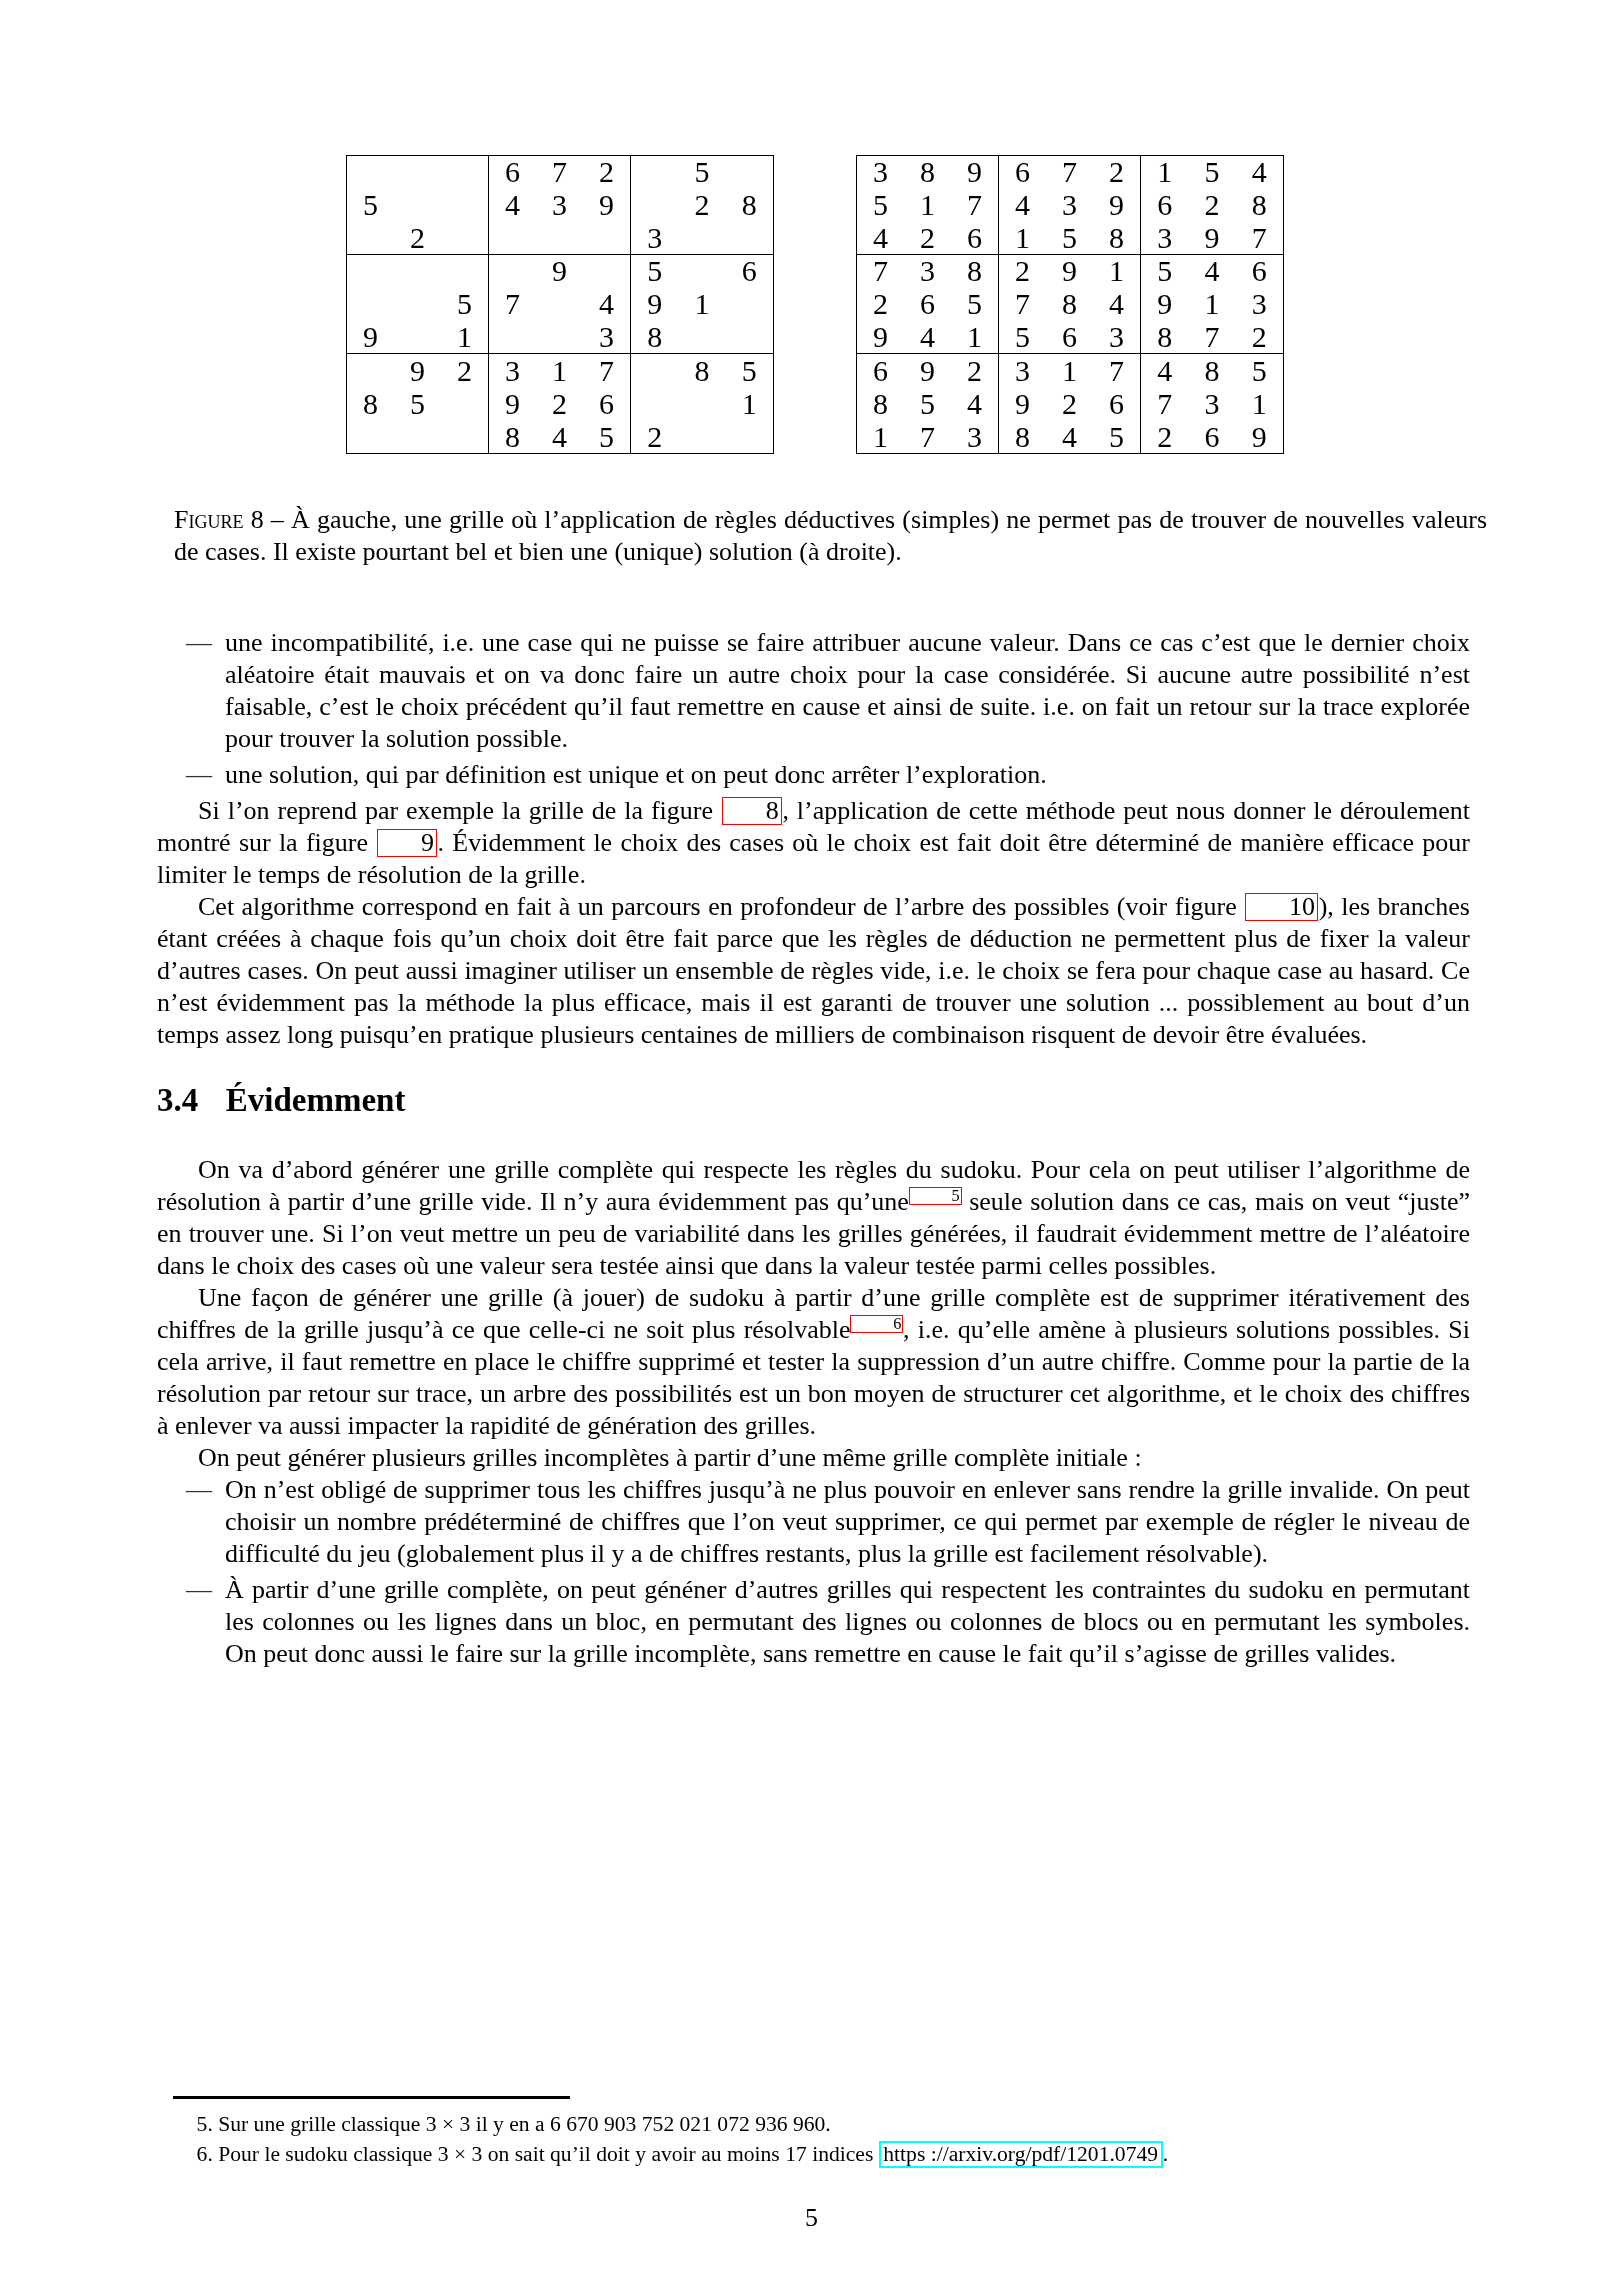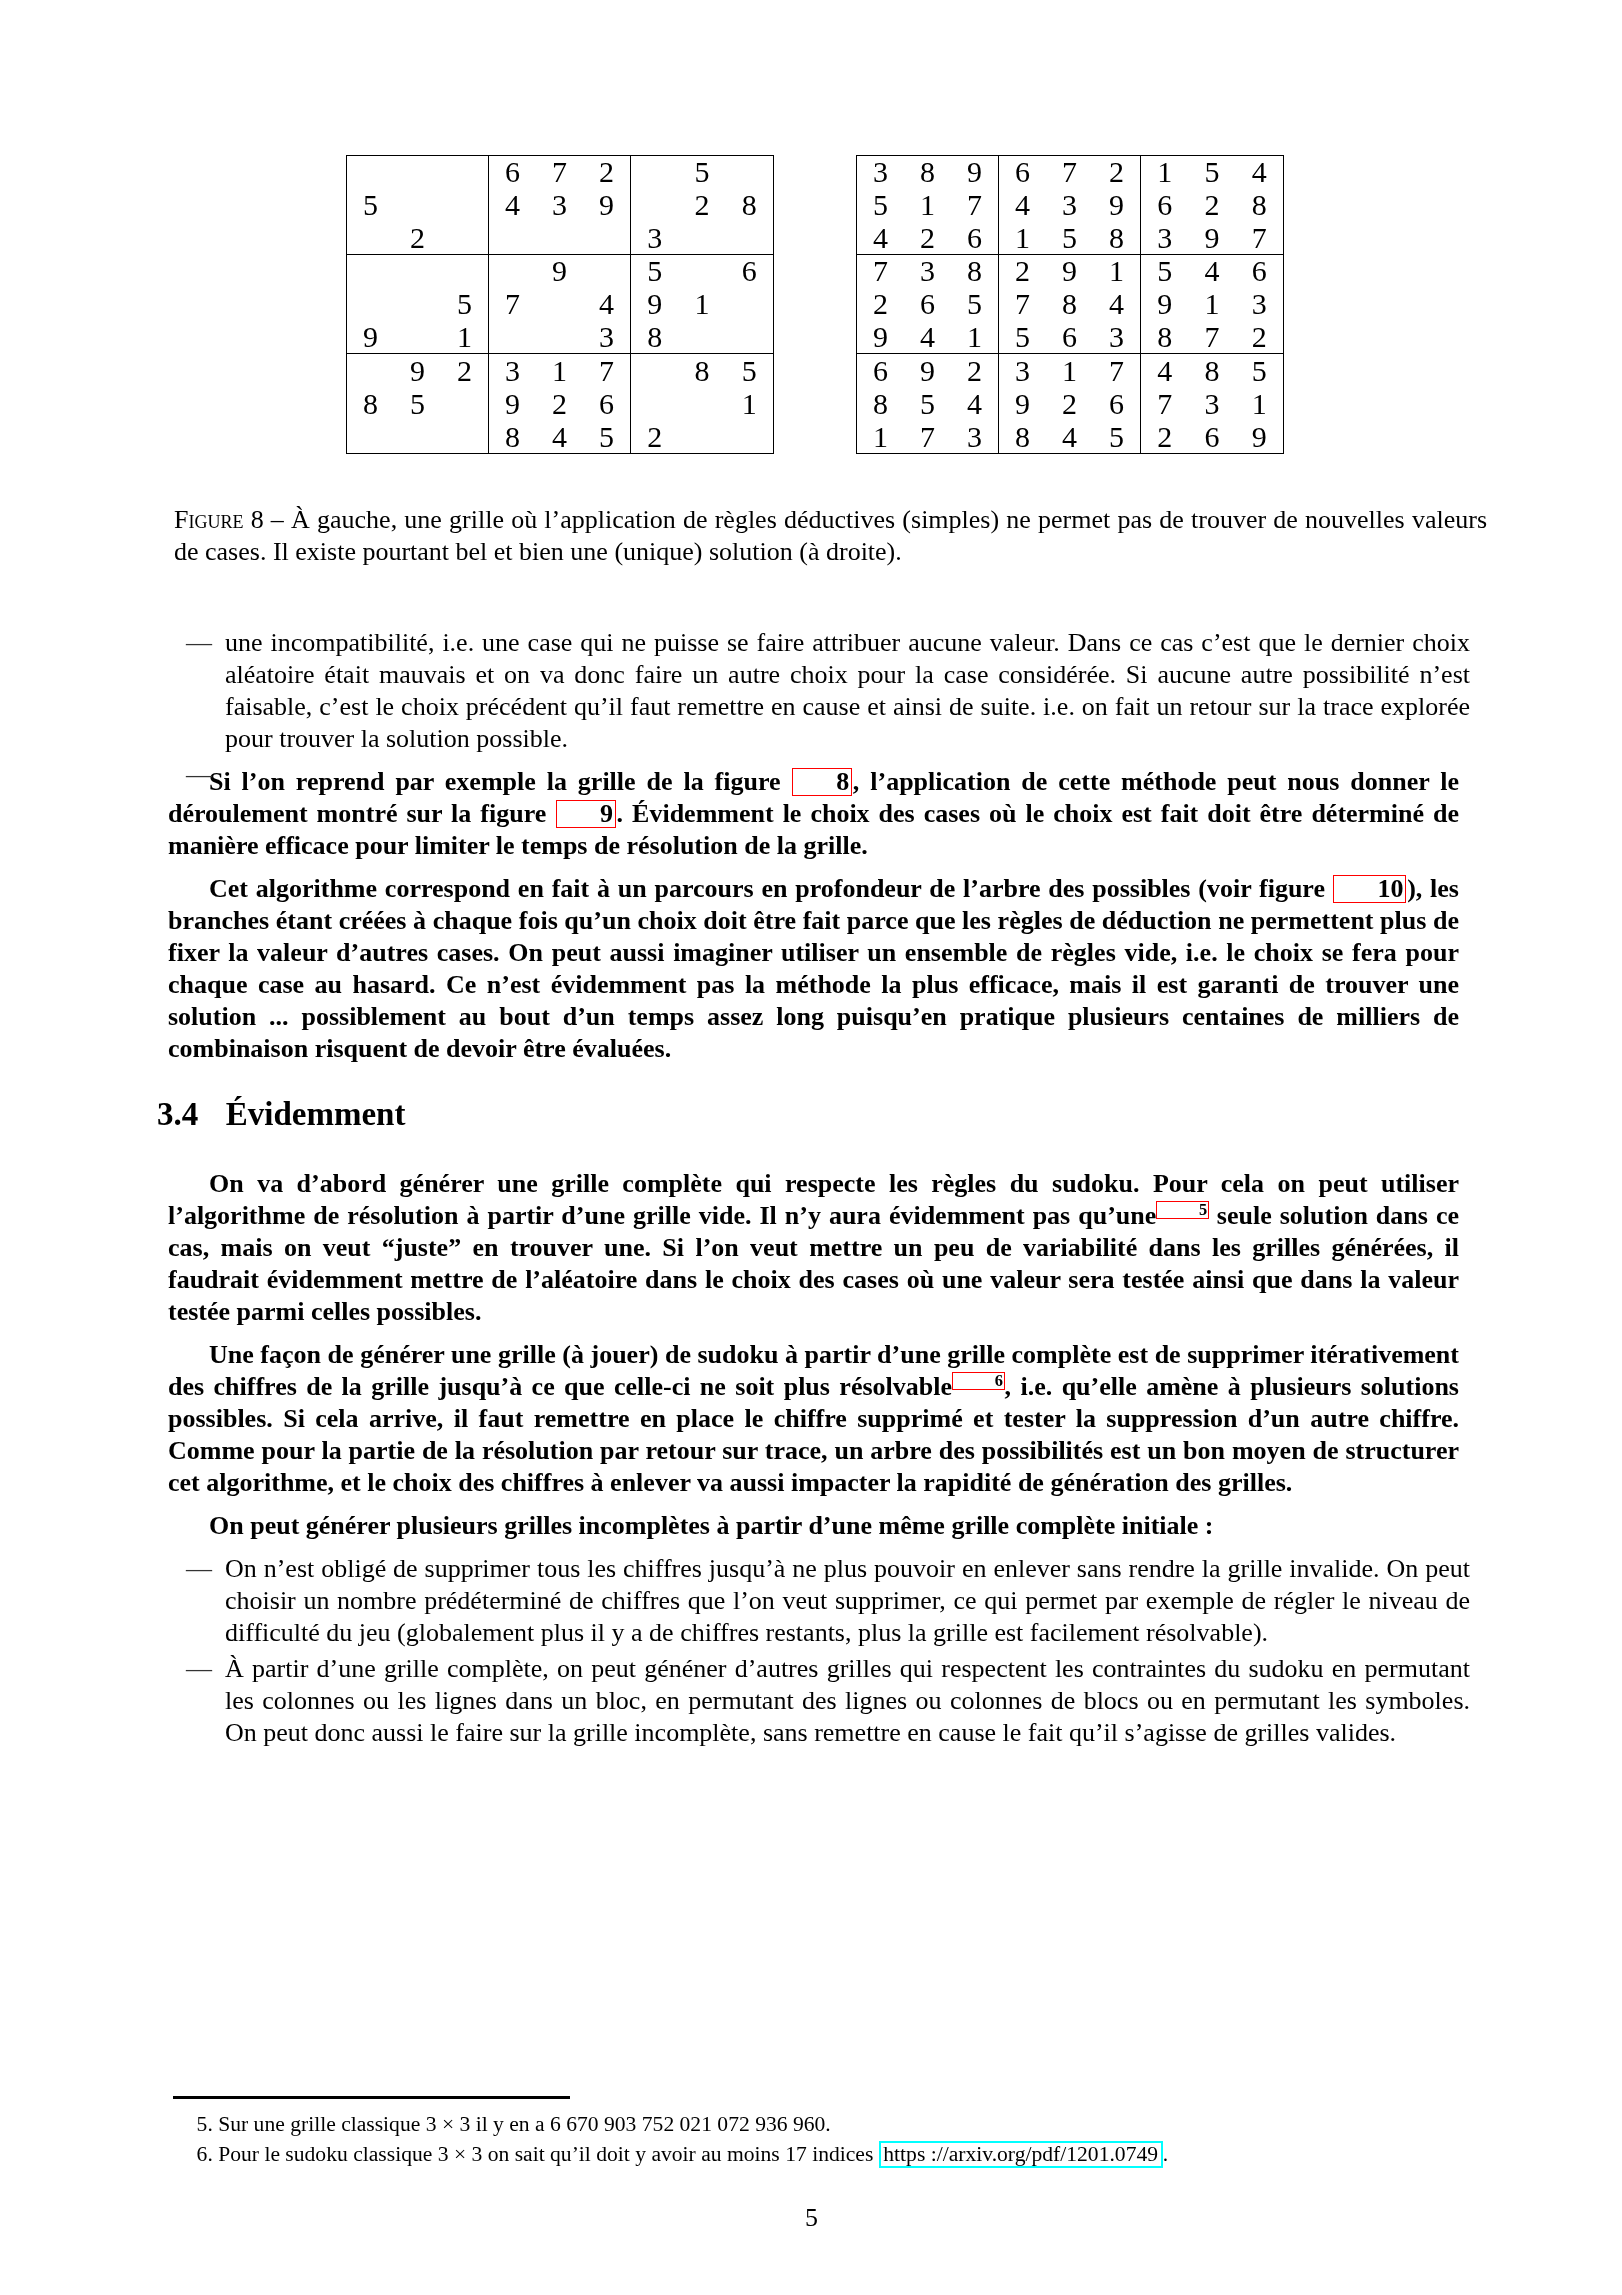--- a/index.html
+++ b/index.html
@@ -36,21 +36,21 @@
   }
   .caption .sc { font-variant:small-caps; }
 
   
   .main {
     position:absolute; left:157px; top:627px; width:1313px;
     font-size:26px; line-height:32px; text-align:justify;
   }
   .ditem { position:relative; padding-left:68px; margin:0 0 3.9px 0; }
   .dash { position:absolute; left:29px; top:0; color:#333; }
-  p.para { margin:11px; text-indent:41px;font-weight:bold; }
+  p.para { margin:0; text-indent:41px; }
 
   h2.section {
     margin:30px 0 35px 0; font-size:33px; font-weight:bold; line-height:38px;
     text-align:left; text-indent:0;
   }
   h2.section .secnum { display:inline-block; margin-right:27.5px; }
 
   .refbox {
     display:inline-block; line-height:26px;
     border:1.3px solid #ff0000; padding:0 2px; margin:0 0.7px;
@@ -292,20 +292,21 @@
   </div>
 
   <div class="main">
 
     <div class="ditem">
       <span class="dash">—</span>
       <span>une incompatibilité, i.e. une case qui ne puisse se faire attribuer aucune valeur. Dans ce cas c’est que le dernier choix aléatoire était mauvais et on va donc faire un autre choix pour la case considérée. Si aucune autre possibilité n’est faisable, c’est le choix précédent qu’il faut remettre en cause et ainsi de suite. i.e. on fait un retour sur la trace explorée pour trouver la solution possible.</span>
     </div>
     <div class="ditem">
       <span class="dash">—</span>
+      <span>une solution, qui par définition est unique et on peut donc arrêter l’exploration.</span>
     </div>
 
     <p class="para"><span>Si l’on reprend par exemple la grille de la figure </span><span class="refbox">8</span><span>, l’application de cette méthode peut nous donner le déroulement montré sur la figure </span><span class="refbox">9</span><span>. Évidemment le choix des cases où le choix est fait doit être déterminé de manière efficace pour limiter le temps de résolution de la grille.</span></p>
 
     <p class="para"><span>Cet algorithme correspond en fait à un parcours en profondeur de l’arbre des possibles (voir figure </span><span class="refbox">10</span><span>), les branches étant créées à chaque fois qu’un choix doit être fait parce que les règles de déduction ne permettent plus de fixer la valeur d’autres cases. On peut aussi imaginer utiliser un ensemble de règles vide, i.e. le choix se fera pour chaque case au hasard. Ce n’est évidemment pas la méthode la plus efficace, mais il est garanti de trouver une solution ... possiblement au bout d’un temps assez long puisqu’en pratique plusieurs centaines de milliers de combinaison risquent de devoir être évaluées.</span></p>
 
     <h2 class="section">
       <span class="secnum">3.4</span><span>Évidemment</span>
     </h2>
 

